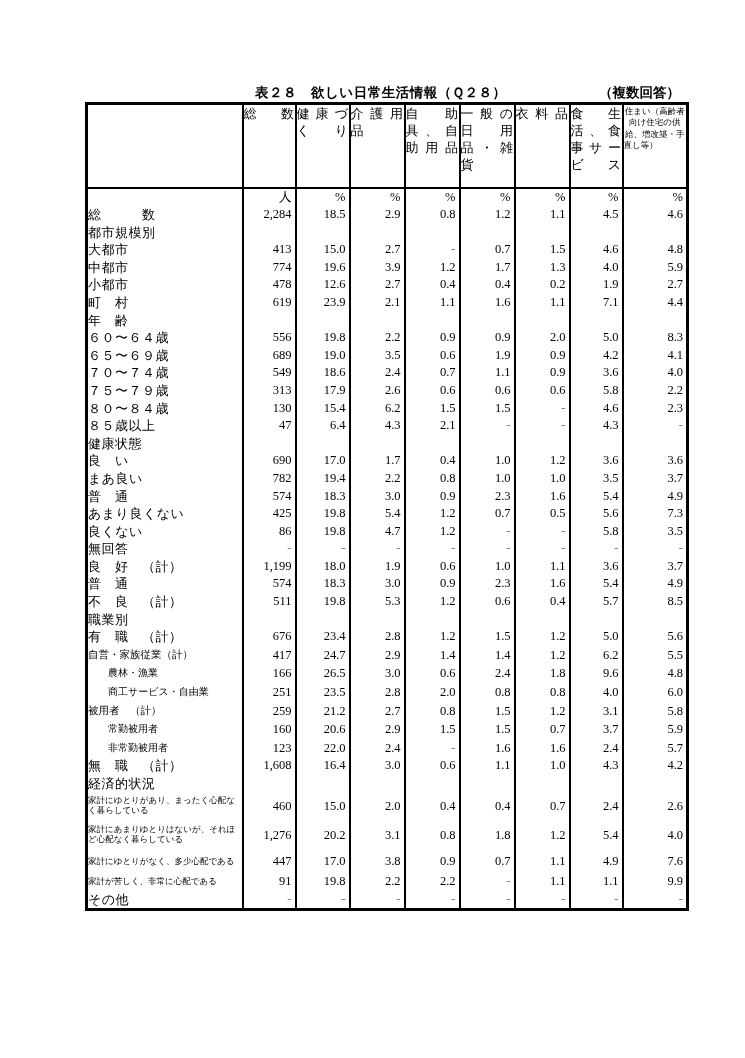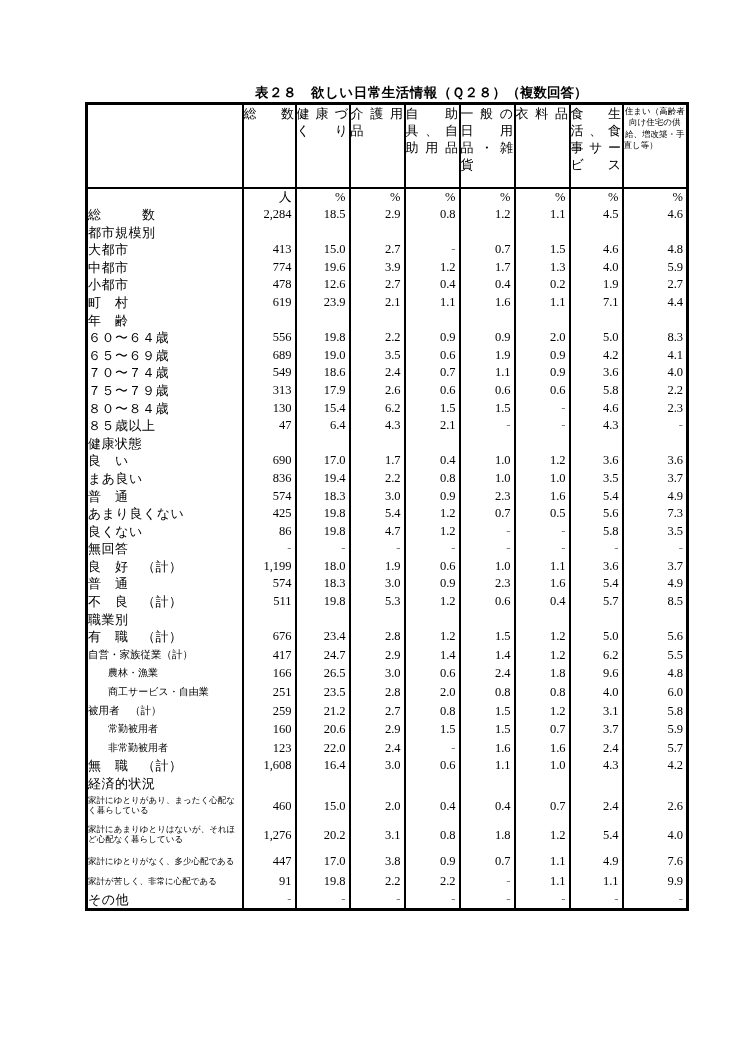--- a/index.html
+++ b/index.html
@@ -3,21 +3,21 @@
 <meta charset="utf-8">
 <style>
   html,body { margin:0; padding:0; background:#ffffff; }
   .page {
     position:relative; width:745px; height:1058px; background:#ffffff;
     font-family:"Liberation Serif","DejaVu Serif",serif; color:#000;
     overflow:hidden;
   }
   .title-row {
     position:absolute; left:85px; top:82px; width:601px; height:20px;
-    display:flex; justify-content:flex-start; align-items:flex-end;
+    display:flex; justify-content:space-between; align-items:flex-end;
     font-family:"Liberation Sans","DejaVu Sans",sans-serif;
     font-weight:bold; font-size:13.5px; line-height:18px;
   }
   .title { margin-left:170px; letter-spacing:0.5px; white-space:nowrap; }
   .note  { margin-right:6px; white-space:nowrap; }
 
   table.stat {
     position:absolute; left:85px; top:102px; width:601px;
     border-collapse:collapse; table-layout:fixed;
     border:3px solid #000;
@@ -269,21 +269,21 @@
           <td class="val">17.0</td>
           <td class="val">1.7</td>
           <td class="val">0.4</td>
           <td class="val">1.0</td>
           <td class="val">1.2</td>
           <td class="val">3.6</td>
           <td class="val">3.6</td>
         </tr>
         <tr class="r-normal">
           <td class="label i1">まあ良い</td>
-          <td class="val">836</td>
+          <td class="val">782</td>
           <td class="val">19.4</td>
           <td class="val">2.2</td>
           <td class="val">0.8</td>
           <td class="val">1.0</td>
           <td class="val">1.0</td>
           <td class="val">3.5</td>
           <td class="val">3.7</td>
         </tr>
         <tr class="r-normal">
           <td class="label i1">普　通</td>

